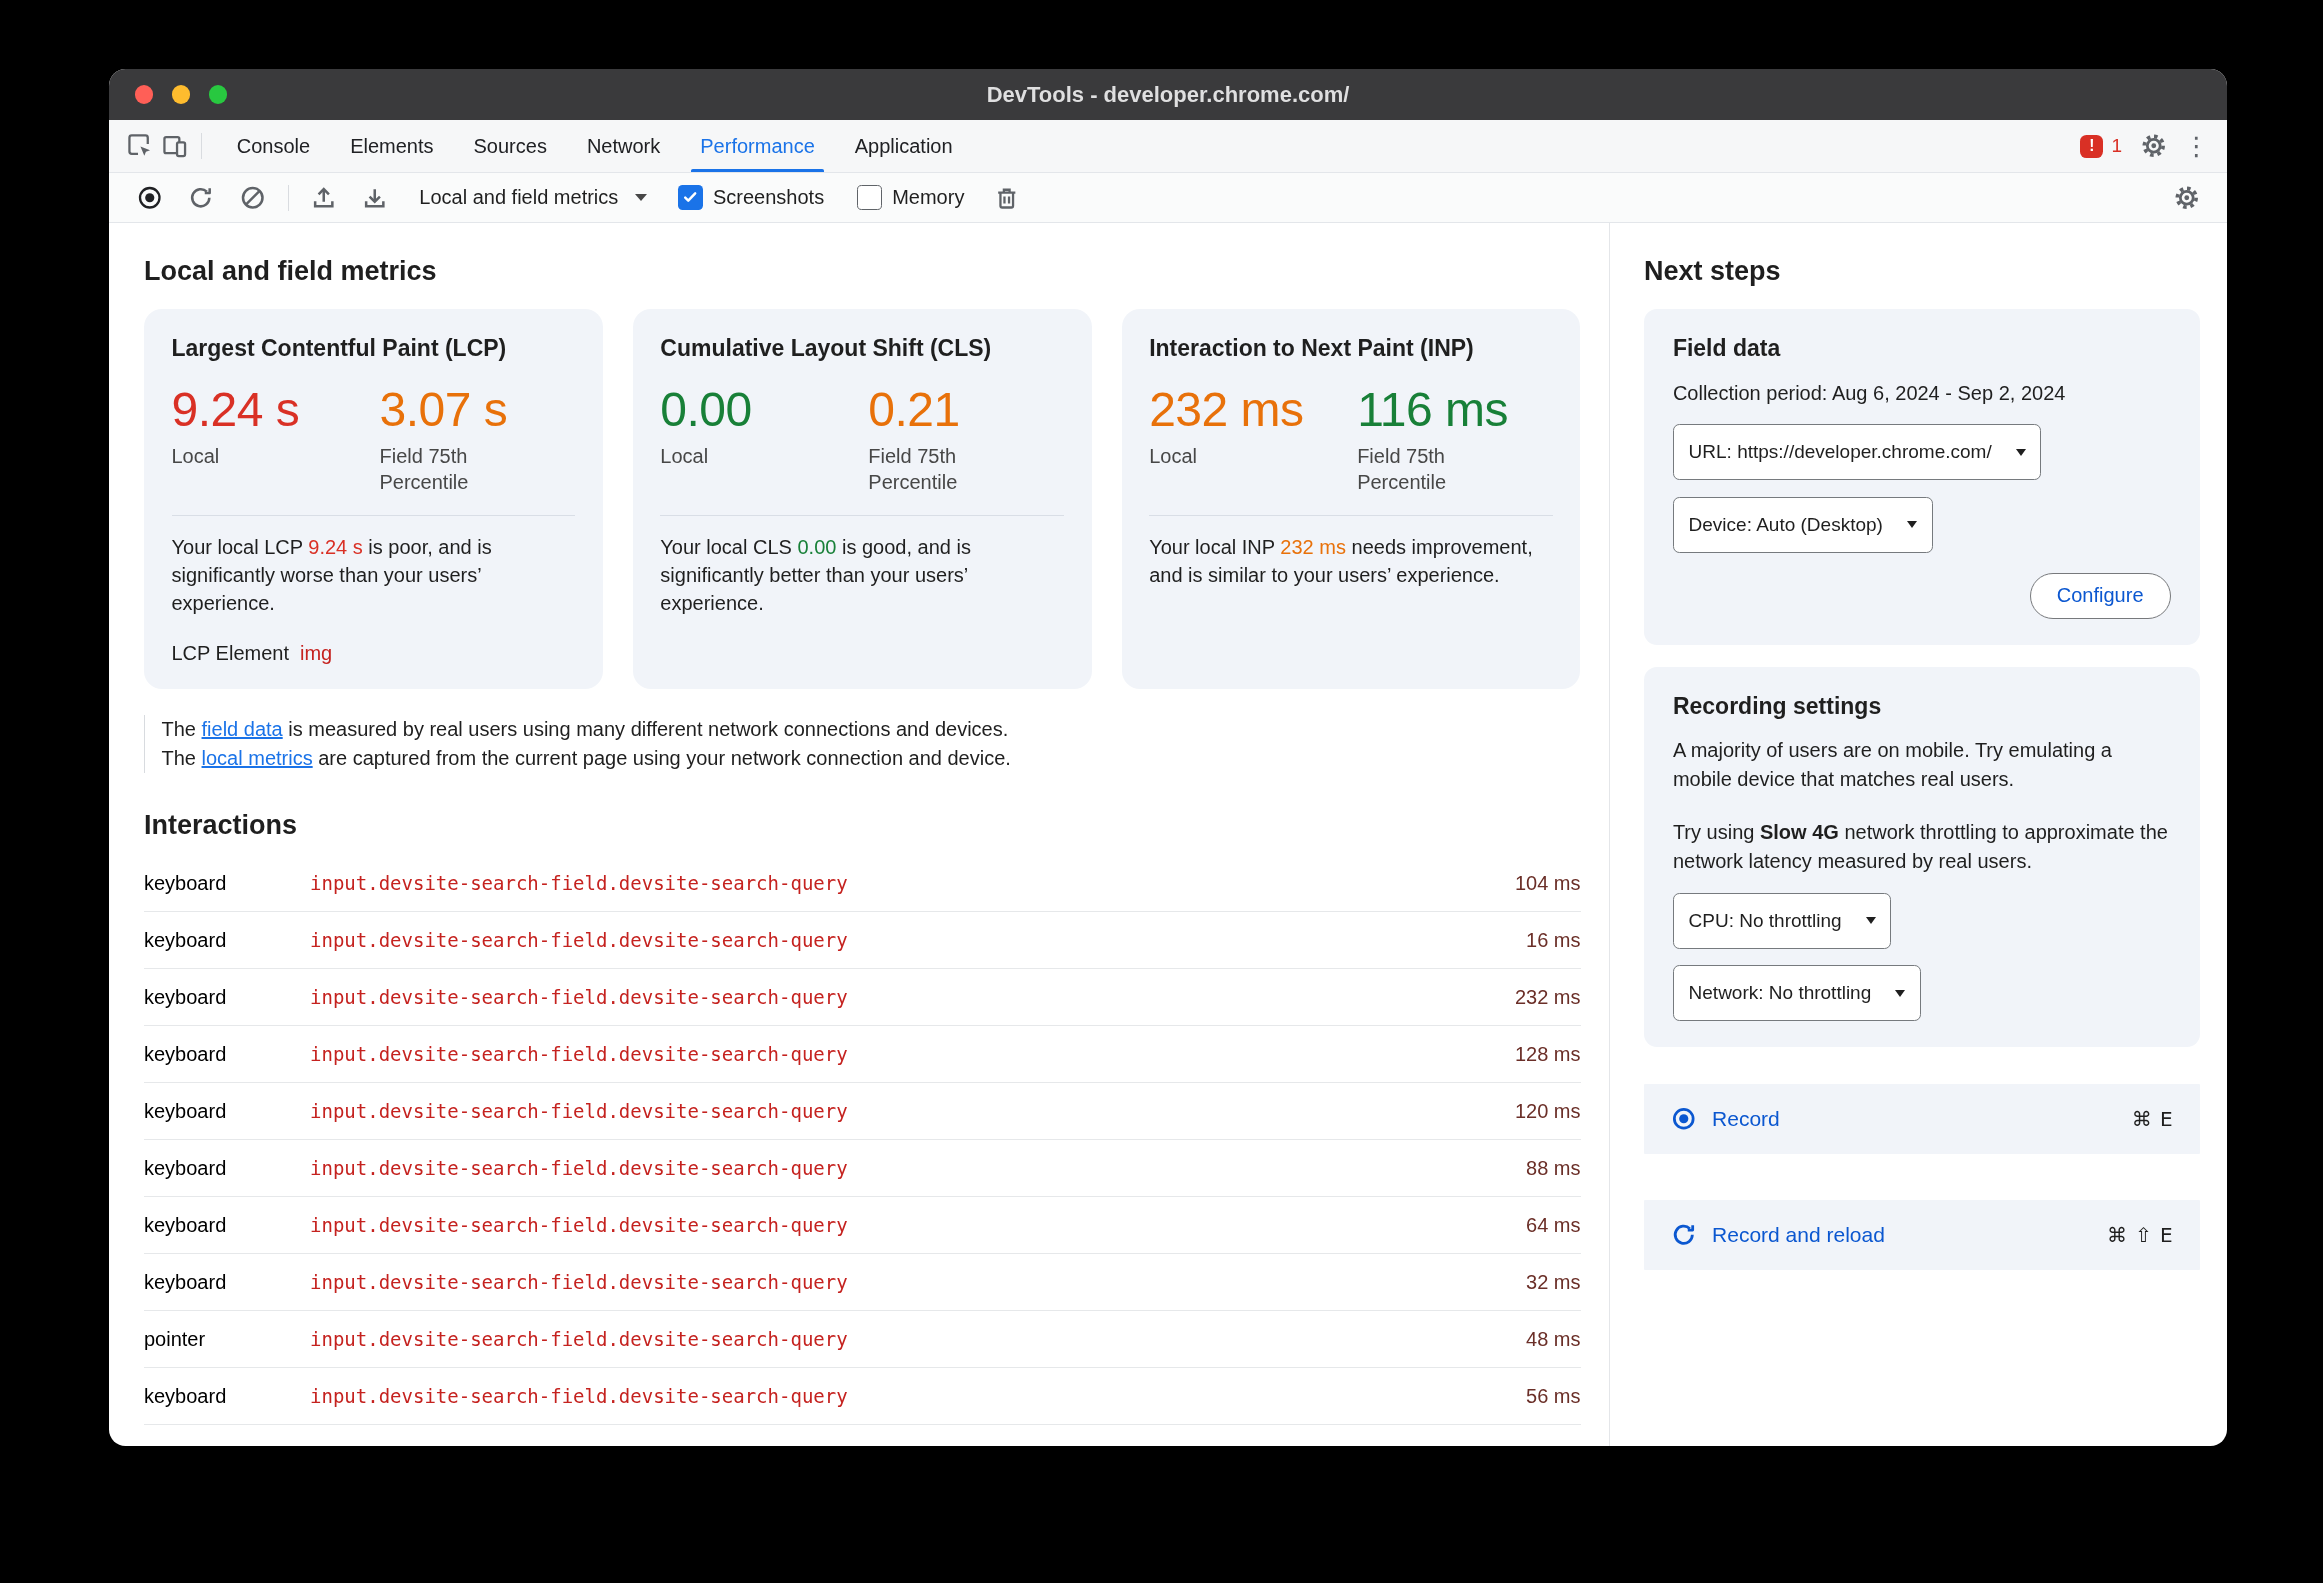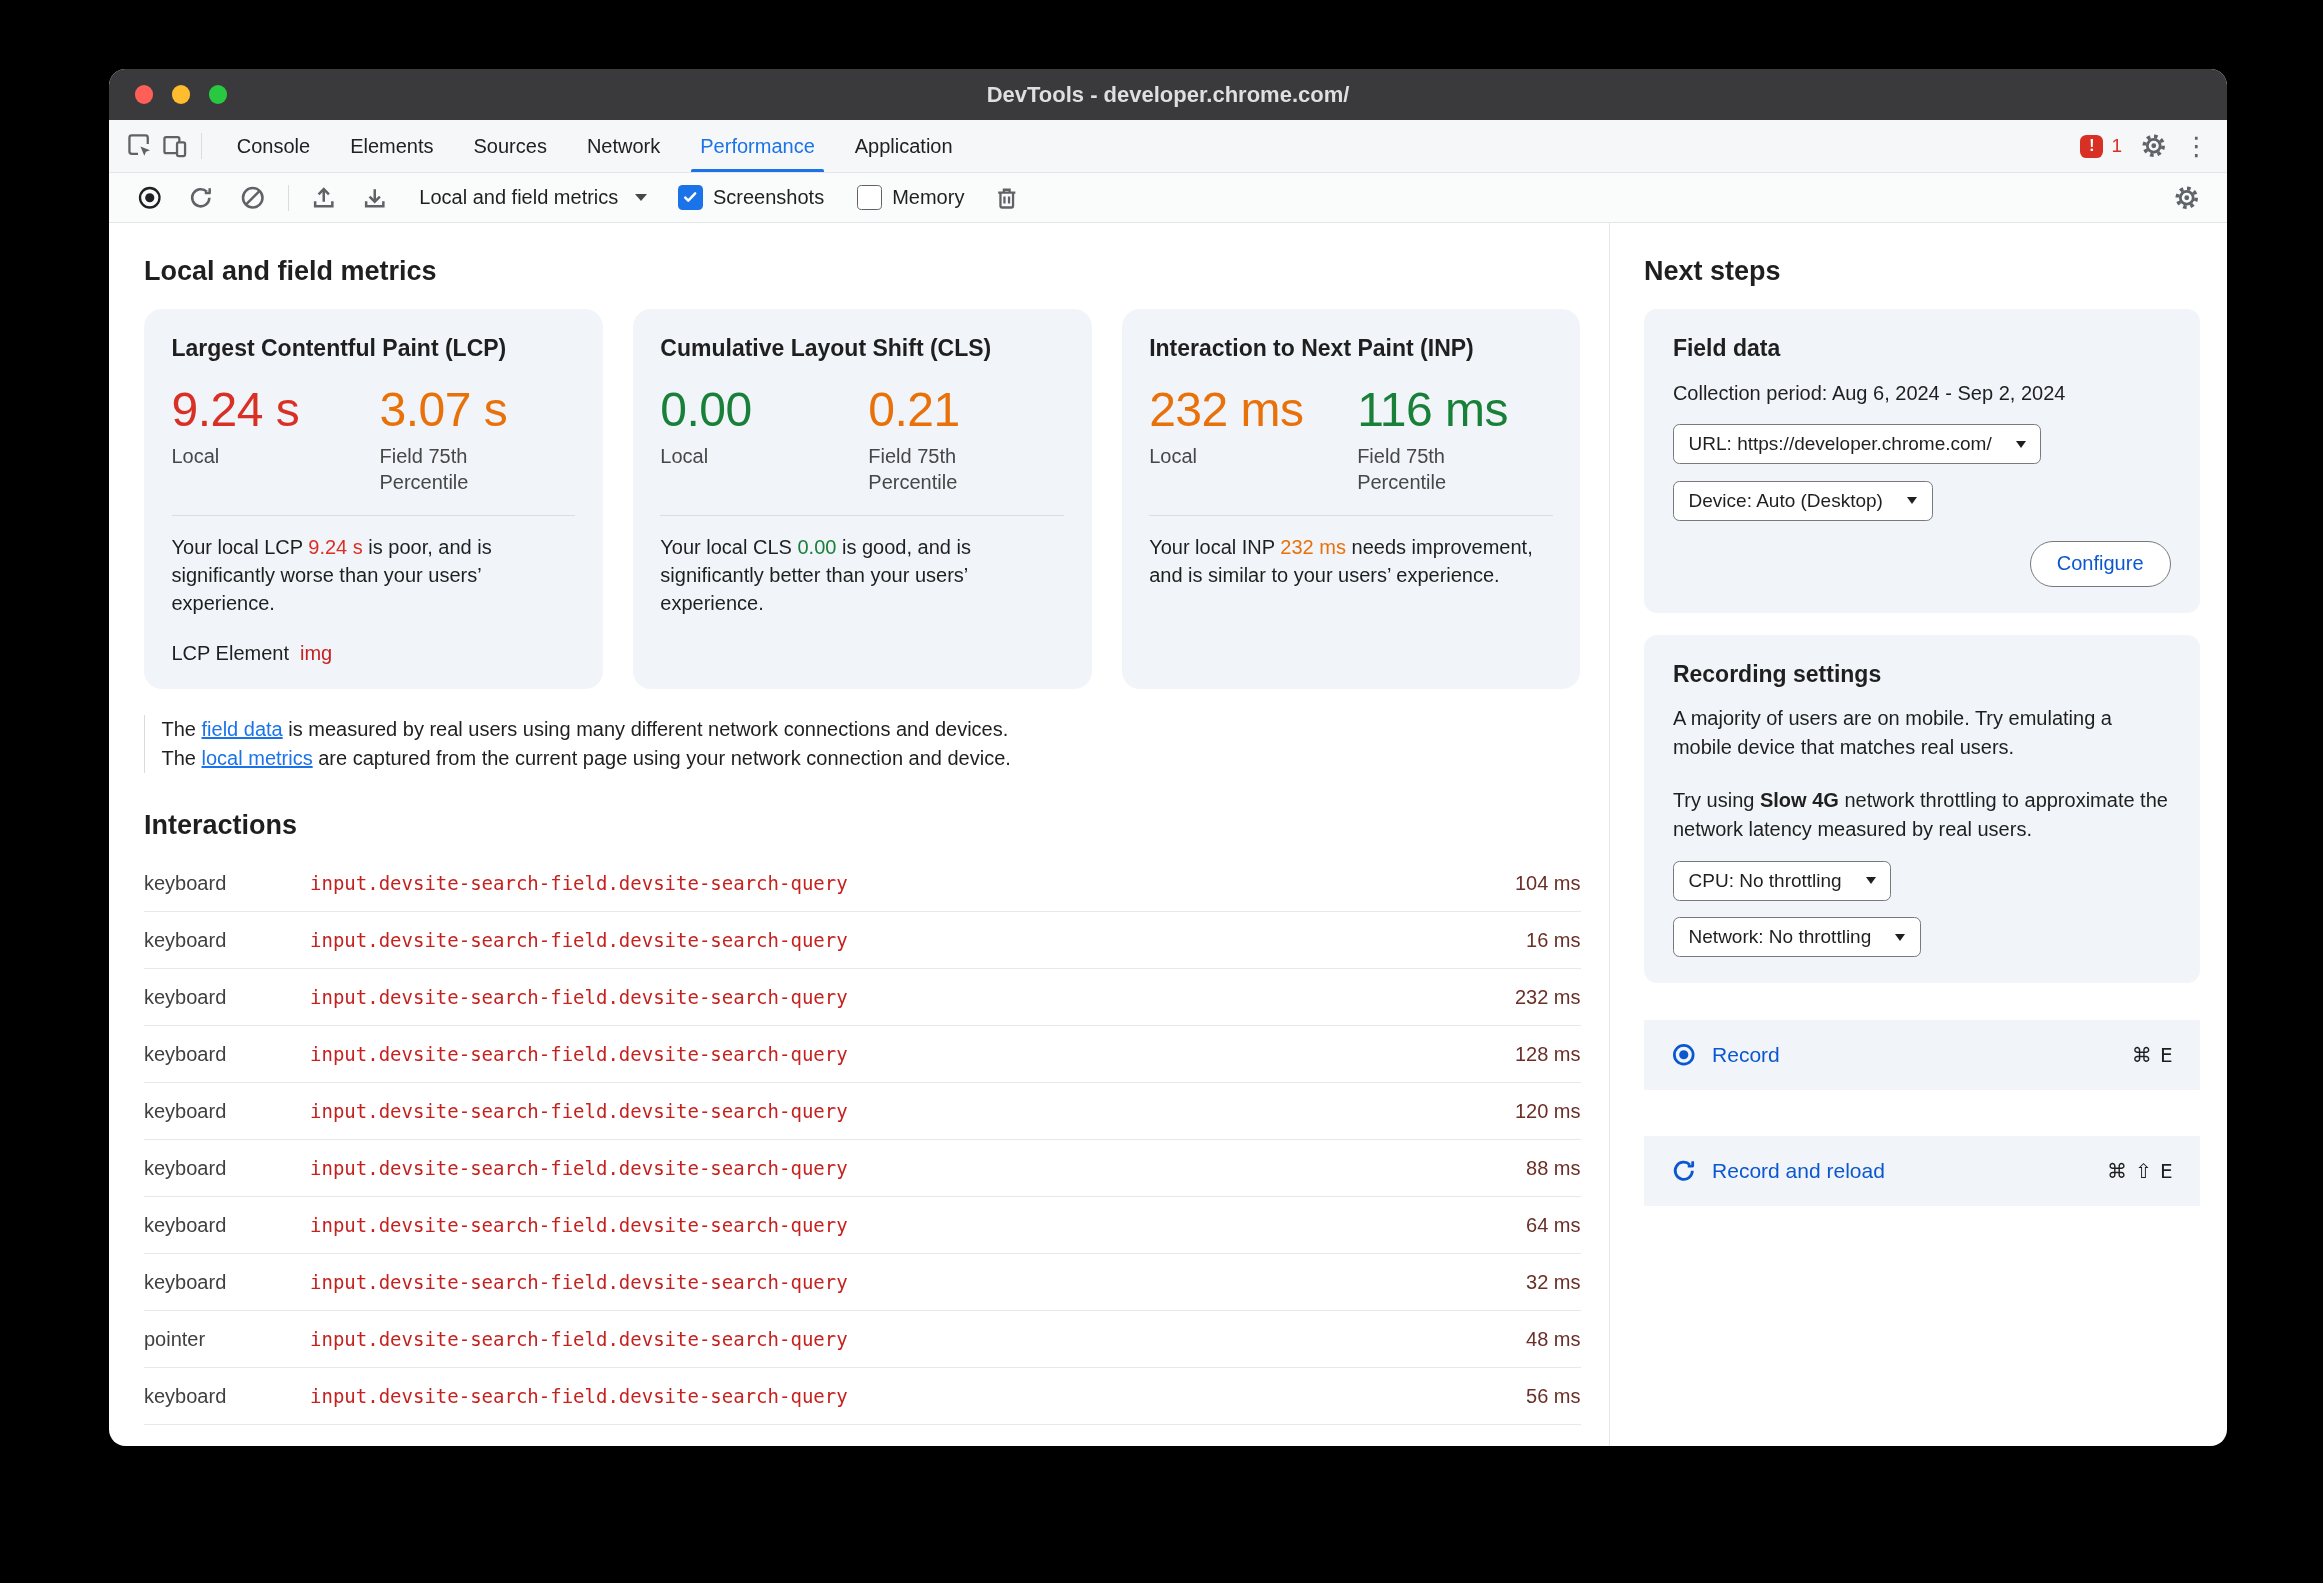--- a/index.html
+++ b/index.html
@@ -77,31 +77,31 @@
   .metric-desc{ font-size:20px; line-height:1.42; color:#1f1f1f; }
   .lcp-el{ margin-top:24px; font-size:20px; }
   .node-link{ color:var(--c-node); margin-left:11px; text-decoration:none; }
   .tone-red{ color:var(--c-red); } .tone-orange{ color:var(--c-orange); } .tone-green{ color:var(--c-green); }
   .note{ margin-top:26px; padding-left:16.5px; border-left:1.8px solid #d8dbdf;
     font-size:20px; line-height:1.45; color:#1f1f1f; }
   .note a{ color:var(--c-link); }
   .interactions-heading{ margin-top:37px; }
   .itable{ margin-top:14.7px; }
   .irow{ display:flex; align-items:center; height:57px; border-bottom:0.9px solid #e6e8ea; }
-  .itype{ width:166px; flex:0 0 auto; font-size:20px; color:#404040; }
+  .itype{ width:166px; flex:0 0 auto; font-size:20px; color:#000000; }
   .itarget{ flex:1; font-family:"DejaVu Sans Mono",monospace; font-size:19px;
     color:var(--c-node); text-decoration:none; }
   .idur{ margin-left:auto; font-size:20px; color:var(--c-duration); }
   
   .side-card{ background:var(--card); border-radius:13px; padding:26px 29px; margin-top:22px; }
   .side-card h3{ font-size:23px; font-weight:700; color:#1f1f1f; }
   .side-card .p{ margin-top:16.5px; font-size:20px; line-height:1.45; color:#1f1f1f; }
   .side-card .p.spaced{ margin-top:24px; }
   .select-row{ margin-top:16.5px; }
-  .select-btn{ display:inline-flex; align-items:center; gap:24px; height:40px; padding:0 14.7px;
+  .select-btn{ display:inline-flex; align-items:center; gap:24px; height:56px; padding:0 14.7px;
     background:#fff; border:1.4px solid #767a7e; border-radius:6.4px; font-size:19px; color:#1f1f1f; }
   .select-btn .caret-sm{ border-left-width:5.5px; border-right-width:5.5px; border-top-color:#1f1f1f; }
   .configure-row{ display:flex; justify-content:flex-end; margin-top:20px; }
   .btn-outline{ height:46px; padding:0 26px; border:1.4px solid #77797c; border-radius:23px;
     background:#fff; color:var(--c-accent); font-size:20px; font-family:inherit; }
   .action-card{ background:var(--card); border-radius:1px; height:70px;
     display:flex; align-items:center; padding:0 26px; margin-top:37px; }
   .action-card.second{ margin-top:46px; }
   .action-icon{ color:var(--c-accent); display:flex; }
   .action-icon svg{ width:27.5px; height:27.5px; }

